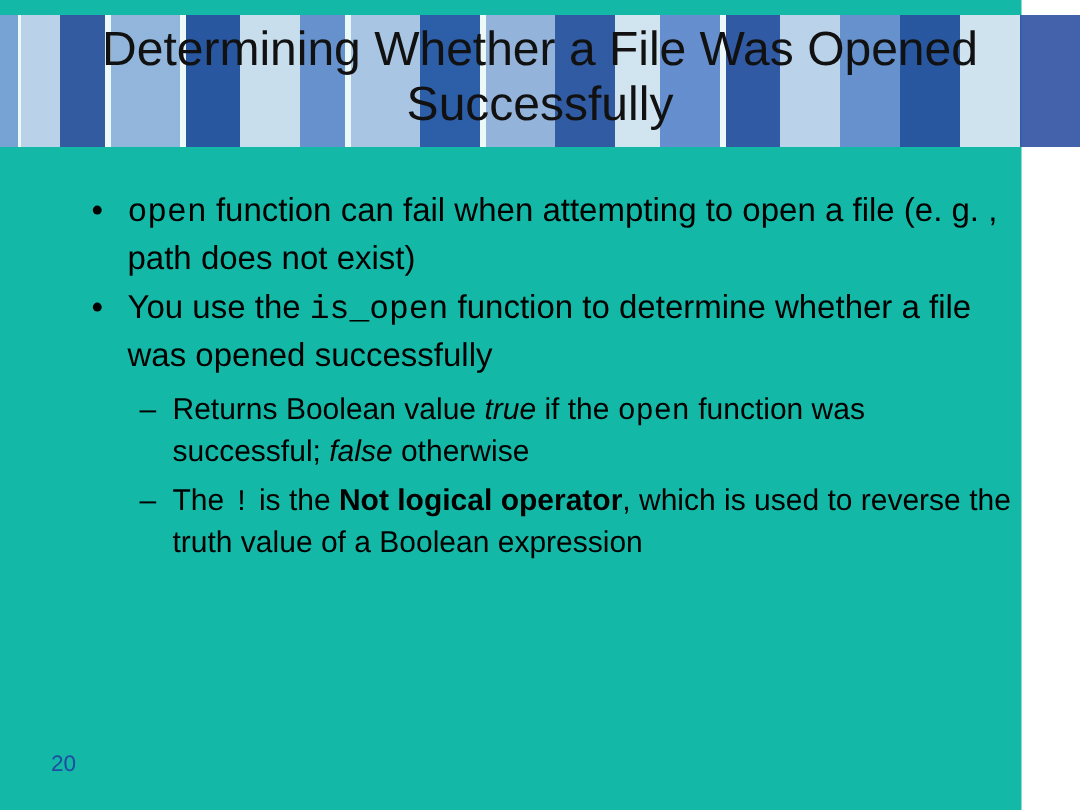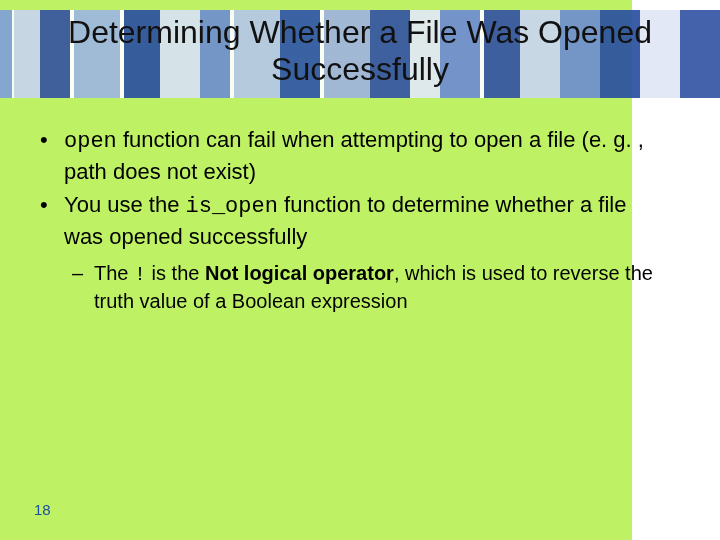--- a/index.html
+++ b/index.html
@@ -1,17 +1,17 @@
 <!DOCTYPE html>
 <html><head>
 <meta charset="utf-8">
 <style>
   * { margin: 0; padding: 0; box-sizing: border-box; }
   html, body { width: 720px; height: 540px; overflow: hidden; font-family: "Trebuchet MS", "Lucida Sans", Tahoma, sans-serif; background: #fff; }
-  .slide { width: 632px; height: 540px; position: relative; background: #bef264; }
+  .slide { width: 681px; height: 540px; position: relative; background: #14b8a6; }
   .banner {
     position: absolute; top: 10px; left: 0; width: 720px; height: 88px;
     background: linear-gradient(90deg,
       #7fa0d8 0 12px, #ffffff 12px 14px, #c8d4ee 14px 40px,
       #3553a0 40px 70px, #fff 70px 74px, #9db6e0 74px 120px,
       #ffffff 120px 124px, #2a4fa0 124px 160px, #d7e1f3 160px 200px,
       #6d8ed0 200px 230px, #fdfdff 230px 234px, #b5c6e8 234px 280px,
       #2f56a8 280px 320px, #ffffff 320px 324px, #9fb3df 324px 370px,
       #3353a2 370px 410px, #e1e8f6 410px 440px, #6d8bd2 440px 480px,
       #ffffff 480px 484px, #3352a3 484px 520px, #c9d5ef 520px 560px,
@@ -19,21 +19,21 @@
       #3454a4 680px 720px);
     opacity: 0.92;
   }
   .title {
     position: absolute; top: 14px; left: 0; width: 720px;
     text-align: center; font-size: 32px; line-height: 1.15;
     color: #111; font-weight: 400;
     font-family: "Trebuchet MS", "Lucida Sans", sans-serif;
   }
   .body {
-    position: absolute; top: 125px; left: 40px; width: 616px;
+    position: absolute; top: 125px; left: 61px; width: 616px;
     color: #000; font-size: 22px; line-height: 1.35;
   }
   ul.l1 { list-style: none; }
   ul.l1 > li { position: relative; padding-left: 24px; margin-bottom: 4px; }
   ul.l1 > li::before { content: "•"; position: absolute; left: 0; top: 0; font-size: 22px; }
   ul.l2 { list-style: none; margin-top: 8px; margin-left: 8px; font-size: 20px; }
   ul.l2 > li { position: relative; padding-left: 22px; margin-bottom: 6px; }
   ul.l2 > li::before { content: "–"; position: absolute; left: 0; top: 0; }
   .code { font-family: "Courier New", monospace; }
   .ital { font-style: italic; }
@@ -54,23 +54,26 @@
 
   <div class="body">
     <ul class="l1">
       <li>
         <span class="code">open</span><span> function can fail when attempting to open a file (e. g. , path does not exist)</span>
       </li>
       <li>
         <span>You use the </span><span class="code">is_open</span><span> function to determine whether a file was opened successfully</span>
         <ul class="l2">
           <li>
+            <span>Returns Boolean value </span><span class="ital">true</span><span> if the </span><span class="code">open</span><span> function was successful; </span><span class="ital">false</span><span> otherwise</span>
+          </li>
+          <li>
             <span>The </span><span class="code">!</span><span> is the </span><span class="bold">Not logical operator</span><span>, which is used to reverse the truth value of a Boolean expression</span>
           </li>
         </ul>
       </li>
     </ul>
   </div>
 
   <div class="footer">
-    <span class="pagenum">18</span>
+    <span class="pagenum">20</span>
   </div>
 </div>
 
 </body></html>

